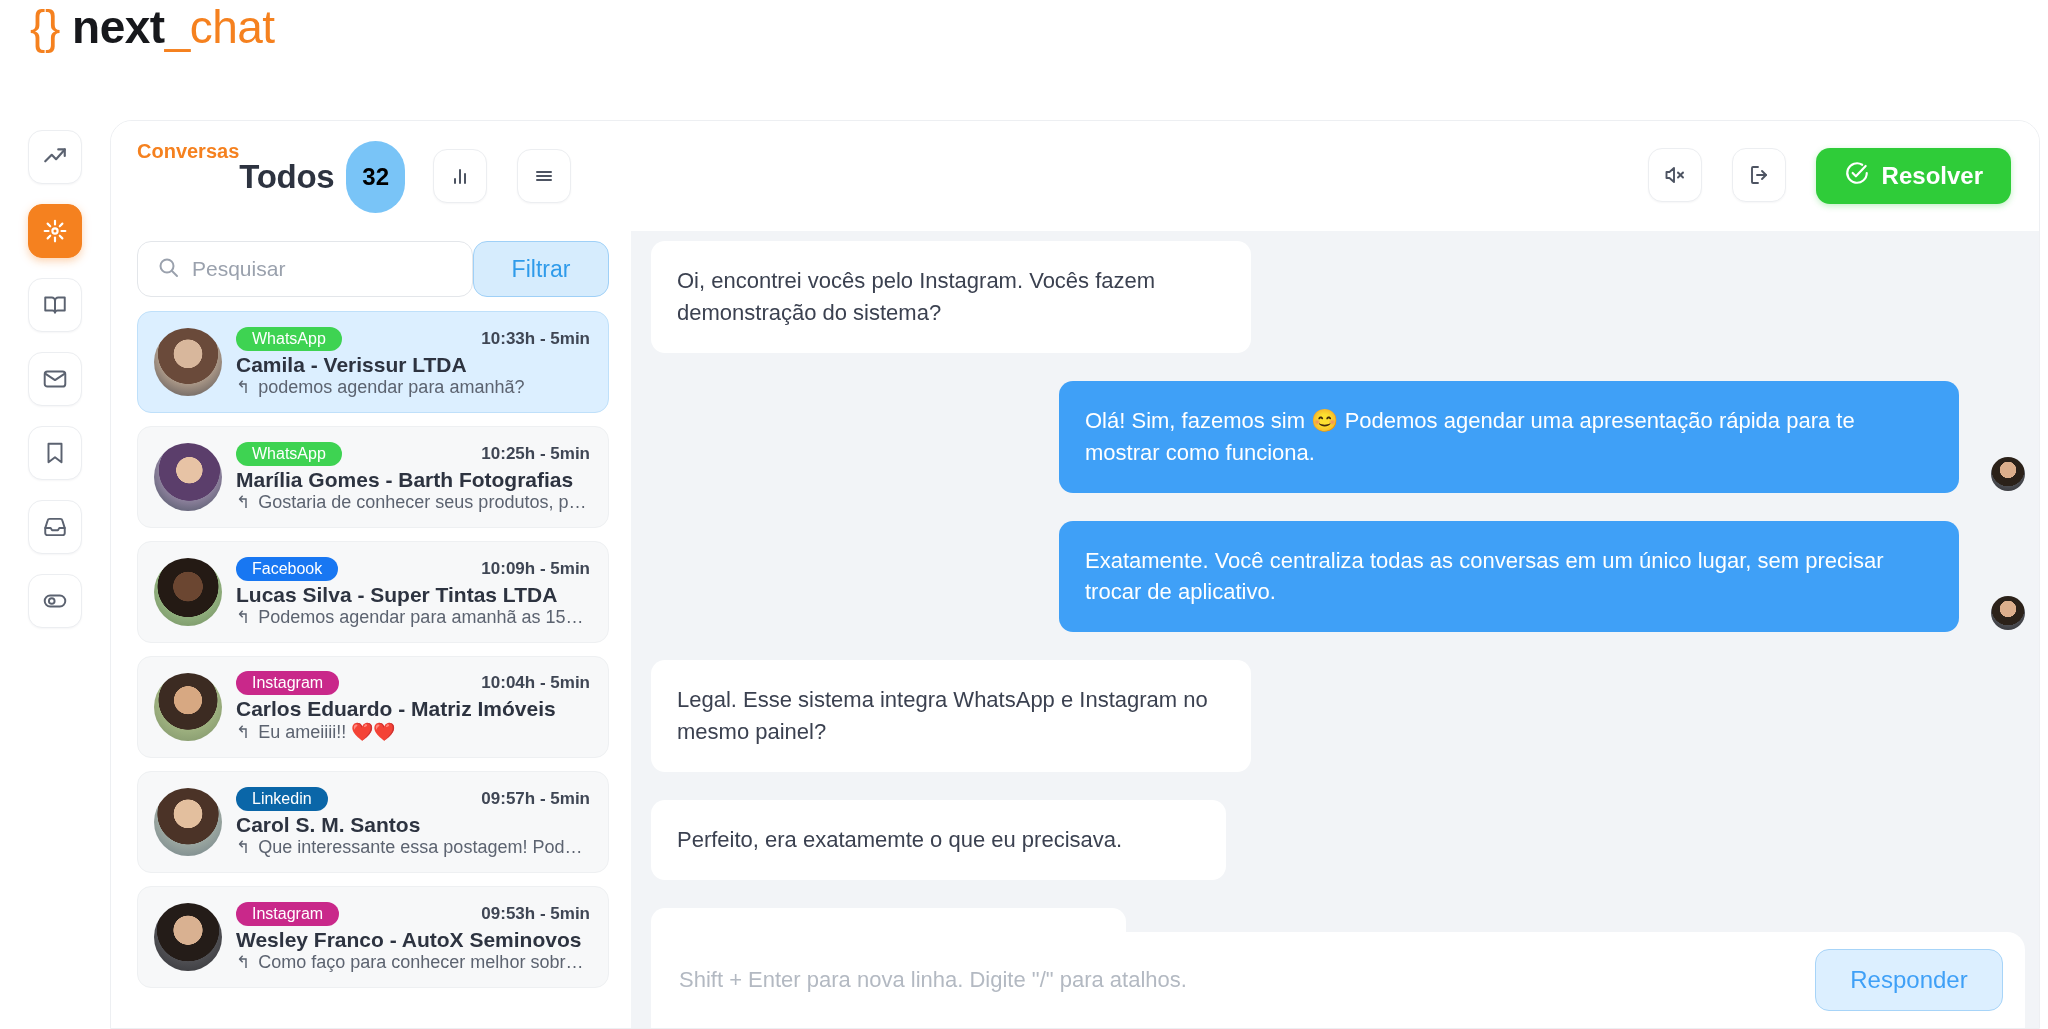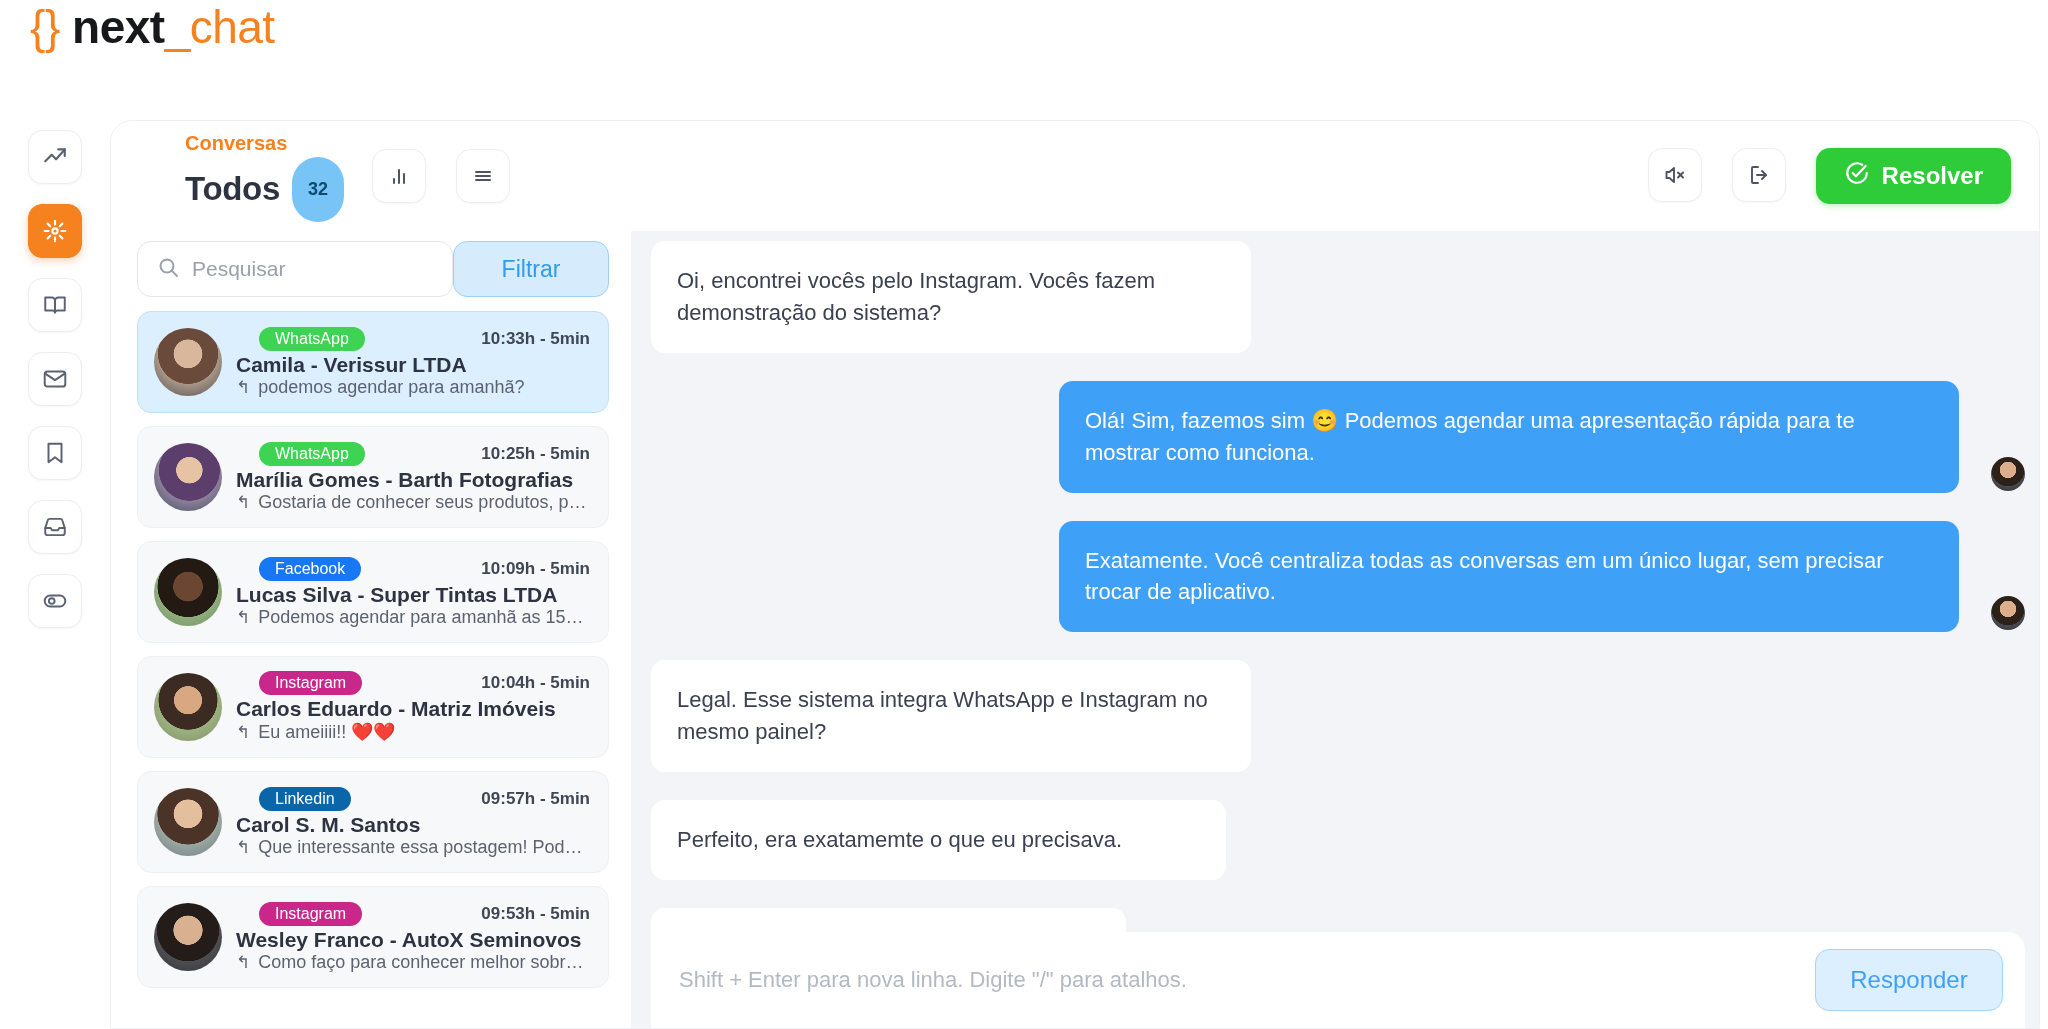--- a/index.html
+++ b/index.html
@@ -55,27 +55,27 @@
     overflow: hidden;
   }
 
   
   .topbar {
     height: 110px; flex: 0 0 110px;
     display: flex; align-items: center;
     padding: 0 28px 0 26px;
     background: #ffffff;
   }
-  .title-block { display: flex; flex-direction: column; justify-content: center; margin-left: 48px; }
+  .title-block { display: flex; flex-direction: row; justify-content: center; }
   .title-kicker { color: #f5811f; font-size: 20px; font-weight: 600; line-height: 1.2; }
   .title-row { display: flex; align-items: center; gap: 12px; margin-top: 2px; }
   .title-main { font-size: 33px; font-weight: 700; color: #2d3340; letter-spacing: -.3px; }
   .count-badge {
-    background: #79c4f7; color: #0c4a6e;
-    font-size: 18px; font-weight: 600;
+    background: #79c4f7; color: #000000;
+    font-size: 24px; font-weight: 600;
     border-radius: 999px; padding: 22px 16px;
   }
   .topbar-icons { display: flex; gap: 30px; margin-left: 28px; }
   .sq-btn {
     width: 54px; height: 54px; border-radius: 14px;
     background: #ffffff; border: 1px solid #eceef1;
     display: flex; align-items: center; justify-content: center;
     color: #4d5462;
     box-shadow: 0 1px 2px rgba(20,25,40,.04);
   }
@@ -112,21 +112,21 @@
     padding: 0 18px;
   }
   .search-box svg { width: 24px; height: 24px; color: #9aa1ad; flex: 0 0 24px; }
   .search-input {
     border: none; outline: none; background: transparent;
     font-size: 21px; color: #3b414d; width: 100%;
     font-family: "Liberation Sans", sans-serif;
   }
   .search-input::placeholder { color: #9aa1ad; }
   .filter-btn {
-    width: 156px; height: 56px;
+    width: 136px; height: 56px;
     background: #d6ecfd; border: 1px solid #9fd0f7;
     border-radius: 14px; color: #2f9bea;
     font-size: 23px; font-weight: 500;
     font-family: "Liberation Sans", sans-serif;
   }
 
   .conv-list { flex: 1; overflow: hidden; display: flex; flex-direction: column; gap: 13px; }
   .conv {
     position: relative;
     flex: 0 0 102px;
@@ -146,21 +146,21 @@
   .av2 { background: radial-gradient(circle at 52% 40%, #e7c3a5 0 24%, #5b3e6b 25% 56%, #8a7f9a 57%, #3e4a58 100%); }
   .av3 { background: radial-gradient(circle at 50% 42%, #6b4631 0 28%, #241a14 29% 58%, #8fae7c 59%, #6f8a5e 100%); }
   .av4 { background: radial-gradient(circle at 50% 40%, #d7a882 0 26%, #3c2b22 27% 55%, #9db07f 56%, #7a8f66 100%); }
   .av5 { background: radial-gradient(circle at 50% 38%, #e3bf9e 0 26%, #4b3327 27% 56%, #9aa6a0 57%, #6d7d84 100%); }
   .av6 { background: radial-gradient(circle at 50% 40%, #d9b191 0 27%, #241c18 28% 58%, #4e4e52 59%, #2f3034 100%); }
   .conv-main { flex: 1; min-width: 0; display: flex; flex-direction: column; }
   .conv-top { display: flex; align-items: center; justify-content: space-between; }
   .chip {
     display: inline-block; color: #ffffff;
     font-size: 16px; font-weight: 500;
-    border-radius: 999px; padding: 3px 16px; margin-left: 23px;
+    border-radius: 999px; padding: 3px 16px;
   }
   .chip.whatsapp  { background: #3ed352; }
   .chip.facebook  { background: #1877f2; }
   .chip.instagram { background: #c9288a; }
   .chip.linkedin  { background: #0a66a8; }
   .conv-time { font-size: 17px; font-weight: 600; color: #3f4654; white-space: nowrap; }
   .conv-name {
     font-size: 21px; font-weight: 700; color: #2d3340;
     margin-top: 2px; white-space: nowrap; overflow: hidden; text-overflow: ellipsis;
   }

